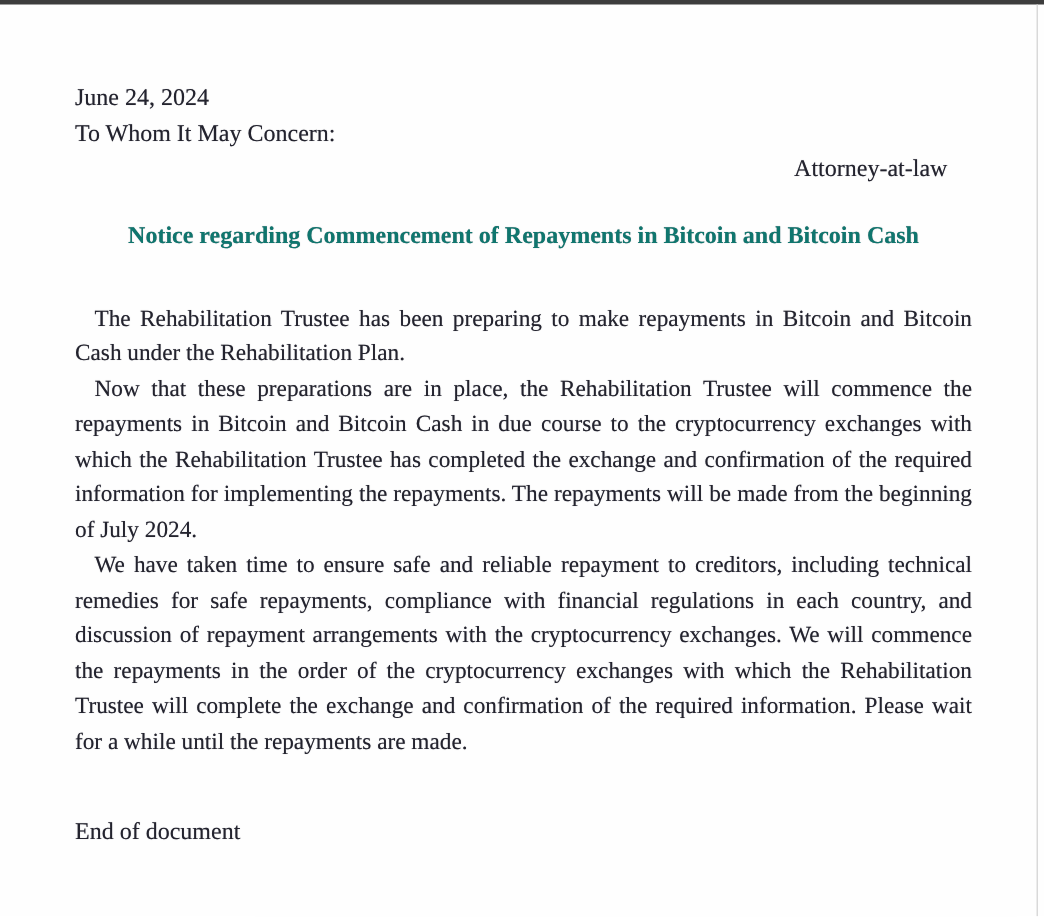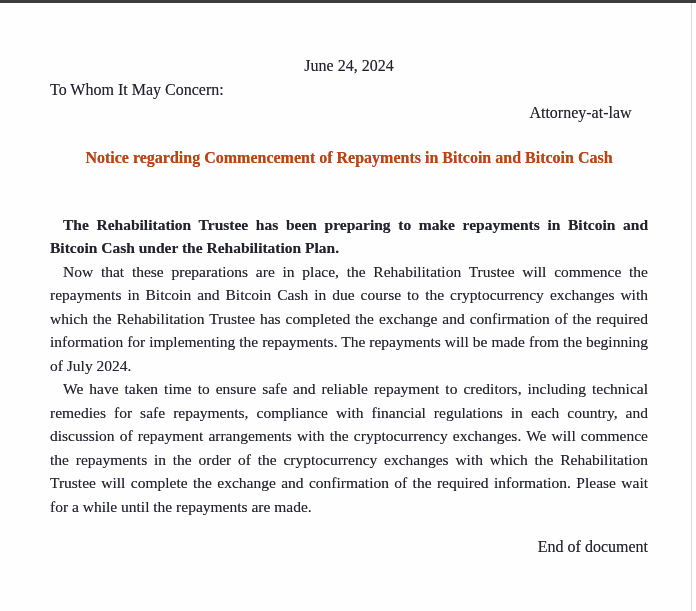--- a/index.html
+++ b/index.html
@@ -31,44 +31,44 @@
     top: 0; left: 0;
     width: 696px;
     padding: 54px 48px 0 50px;
     box-sizing: border-box;
   }
   .hline {
     font-size: 16px;
     line-height: 23.5px;
     white-space: nowrap;
   }
-  .date { text-align: center; font-family: Liberation Serif, serif; }
+  .date { text-align: left; font-family: Liberation Serif, serif; }
   .addr-line { margin-left: 302px; }
   .addr-line.attorney { margin-left: 463px; text-align: center; }
   .title {
     margin: 21.5px 0 0 0;
     font-size: 16px;
     font-weight: bold;
     text-align: center;
     line-height: 23.5px;
-    color: #c2410c;
+    color: #0f766e;
   }
   .body-para {
     margin: 0;
     font-size: 15.5px;
     line-height: 23.5px;
     text-align: justify;
     text-indent: 13px;
   }
-  .body-para.first { margin-top: 43px; font-weight: bold; }
+  .body-para.first { margin-top: 31px; }
   .closing {
-    margin-top: 17px;
+    margin-top: 37px;
     font-size: 16px;
     line-height: 23.5px;
-    text-align: right;
+    text-align: left;
   }
 </style>
 </head>
 <body>
 
 <div id="screen">
   <div class="top-bar"></div>
   <div class="right-edge"></div>
 
   <div class="page">

